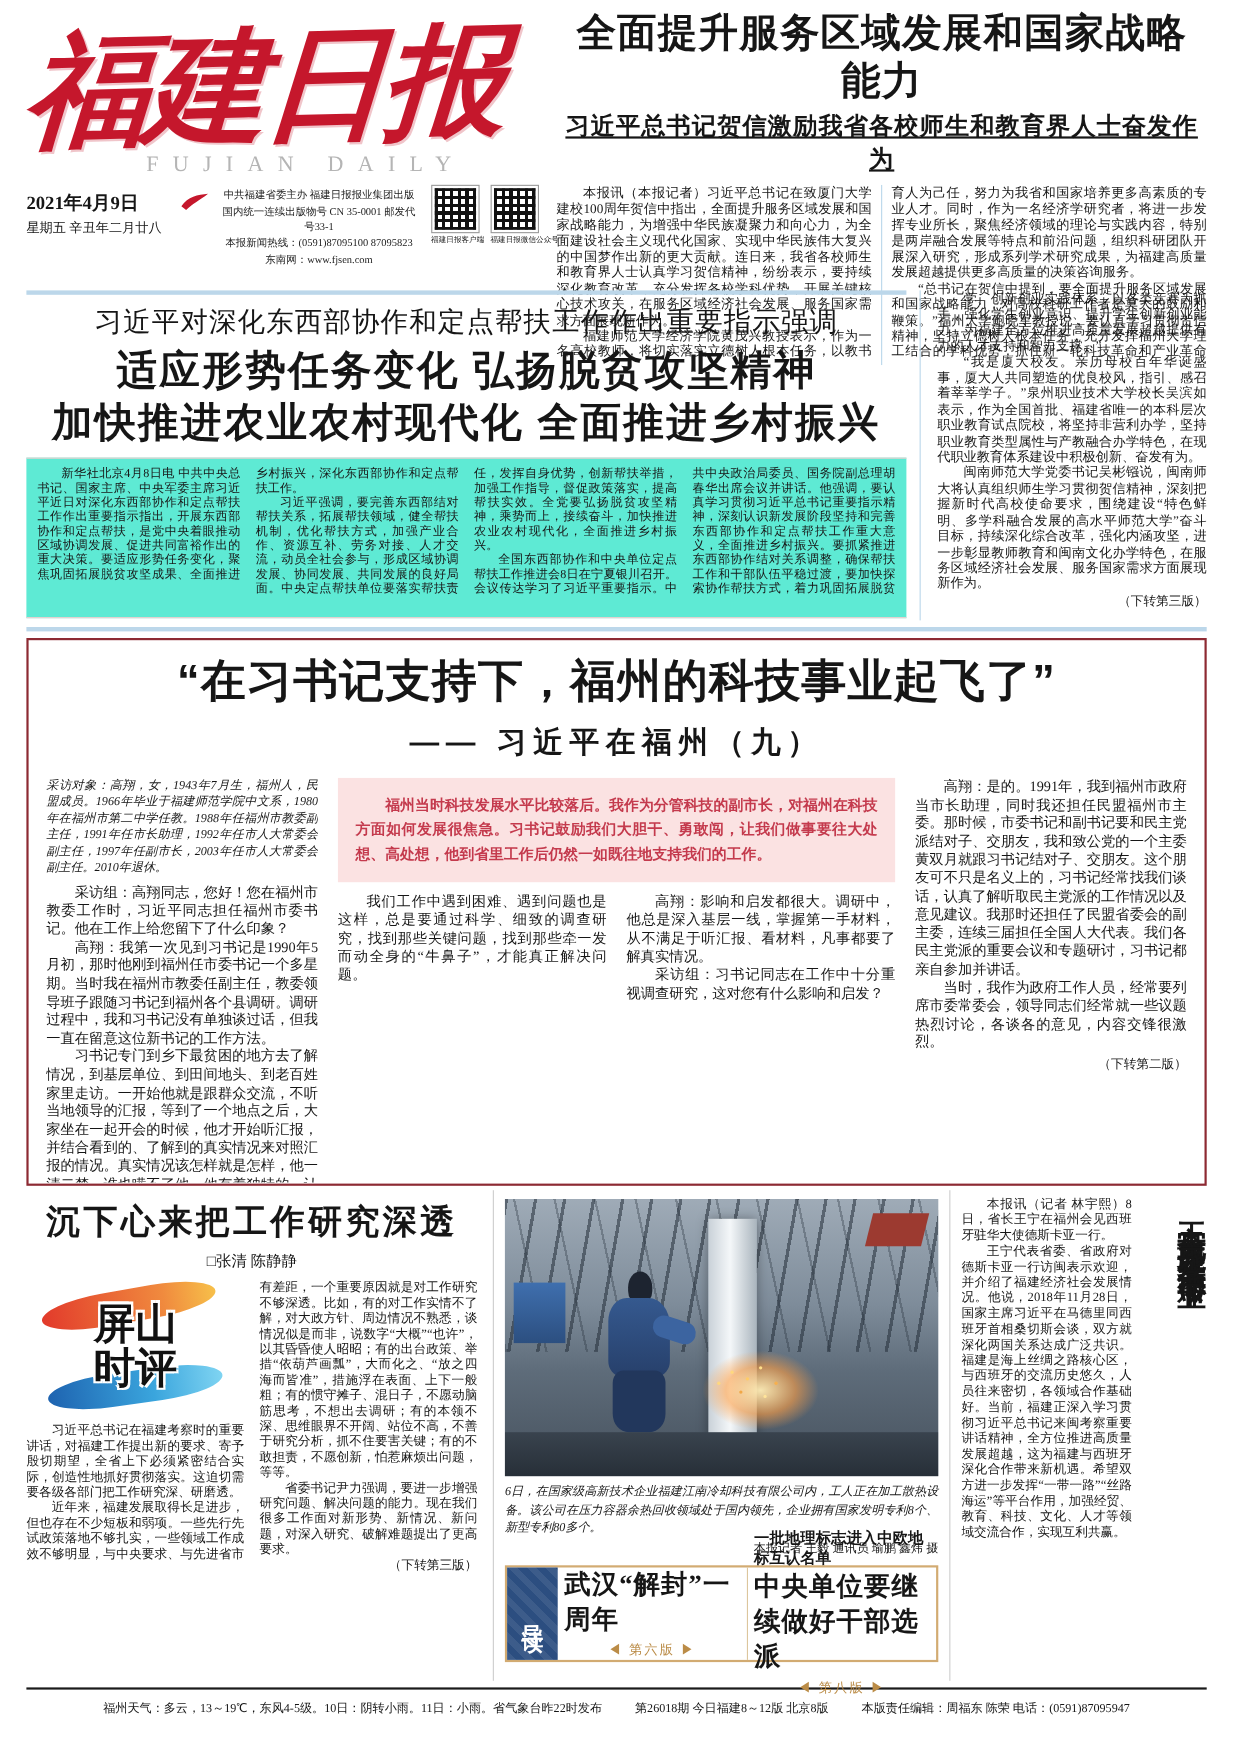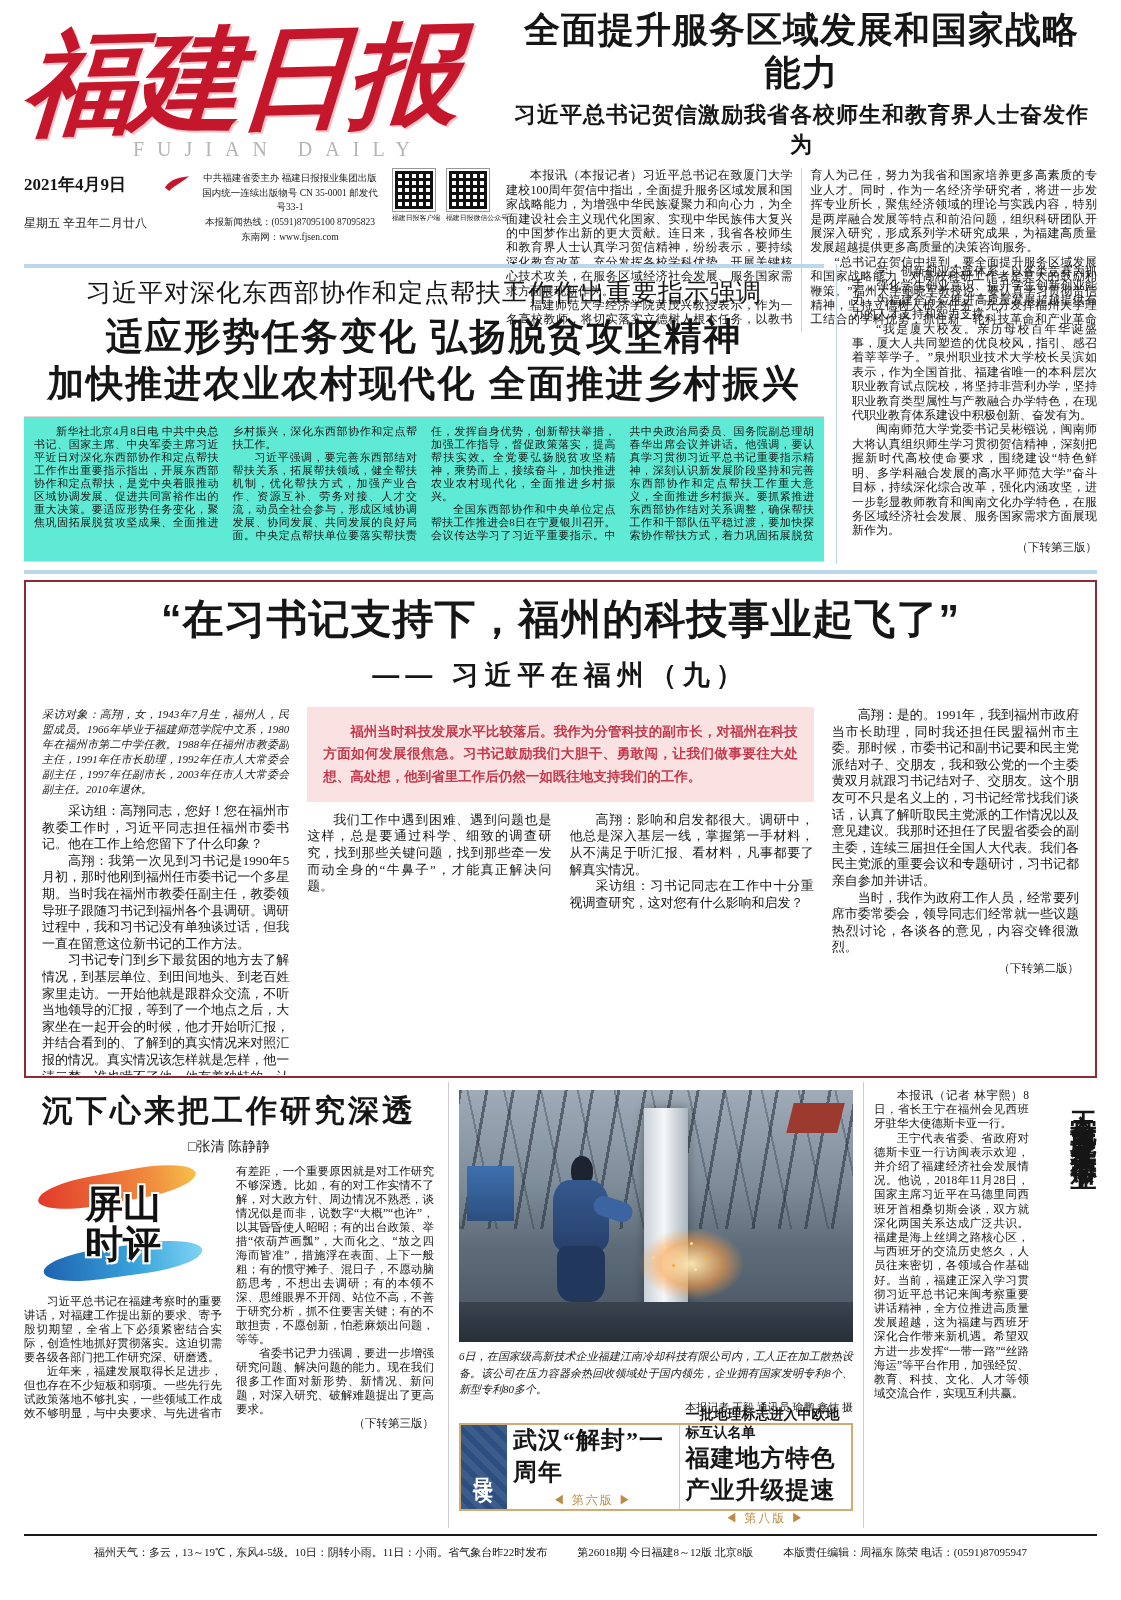--- a/index.html
+++ b/index.html
@@ -16,36 +16,36 @@
   .masthead { width:468px; position:relative; }
   .brand {
     display:block; font-family:"DejaVu Serif", serif; font-weight:bold; font-style:italic;
     font-size:112px; line-height:1.25; letter-spacing:-4px; color:#c5172c;
     transform:skewX(-5deg) rotate(-1.5deg); white-space:nowrap; text-shadow:2px 2px 0 rgba(197,23,44,.25);
   }
   .brand-en { display:block; text-align:center; color:#b5b5b5; font-size:20px; letter-spacing:13px; margin:-10px 0 6px 40px; }
   .mast-bottom { display:flex; align-items:flex-start; gap:8px; }
   .date-block { width:132px; padding-top:6px; }
   .date1 { font-size:17px; font-weight:bold; }
-  .date2 { font-size:12px; margin-top:19px; }
+  .date2 { font-size:12px; margin-top:3px; }
   .flourish { width:26px; height:18px; margin-top:8px; }
   .pub-info { flex:1; font-size:9.5px; line-height:1.55; text-align:center; padding-top:4px; color:#222; }
   .qr-group { display:flex; gap:6px; padding-top:2px; }
   .qr-item { width:48px; text-align:center; }
   .qr {
     width:42px; height:42px; margin:0 auto; border:2px solid #fff; outline:1px solid #999;
     background-image:
       repeating-linear-gradient(0deg,#111 0 3px,transparent 3px 7px),
       repeating-linear-gradient(90deg,#111 0 3px,#fff 3px 7px);
   }
   .qr-label { font-size:7.5px; transform:scale(.92); white-space:nowrap; margin-top:2px; }
 
   .top-right { flex:1; padding-left:14px; }
   .edu-headline { font-family:"Liberation Sans", sans-serif; font-weight:bold; font-size:36px; letter-spacing:1px; text-align:center; line-height:1.2; }
-  .edu-subhead { font-size:22px; font-weight:bold; text-align:center; margin:6px 0 8px; letter-spacing:1px; }
+  .edu-subhead { font-size:22px; font-weight:bold; text-align:center; margin:6px 0 8px; letter-spacing:1px;text-decoration:underline; }
   .edu-top-text { column-count:2; column-gap:18px; column-rule:1px solid #b9d6ea; font-size:12px; line-height:14.4px; height:164px; overflow:hidden; }
 
   
   .row2 { display:flex; height:300px; }
   .lead { width:800px; border-top:4px solid #bcd7ea; padding-top:8px; }
   .lead-kicker { font-family:"Liberation Sans", sans-serif; font-weight:normal; font-size:25px; text-align:center; letter-spacing:1px; }
   .lead-headline { font-family:"Liberation Sans", sans-serif; font-weight:bold; font-size:37px; line-height:1.28; text-align:center; letter-spacing:2px; margin:4px 0 8px; }
   .lead-body {
     background:#5eead4; border-top:1px solid #f2cfcf; border-bottom:1px solid #f2cfcf;
     padding:8px 10px; column-count:4; column-gap:14px; font-size:11px; line-height:13px; height:146px; overflow:hidden;
@@ -272,21 +272,21 @@
 
       <div class="daodu">
         <div class="daodu-label">导读</div>
         <div class="daodu-items">
           <div class="d-item">
             <div class="d-title">武汉“解封”一周年</div>
             <div class="d-page">◀ 第六版 ▶</div>
           </div>
           <div class="d-item">
             <div class="d-kicker">一批地理标志进入中欧地标互认名单</div>
-            <div class="d-title">福建地方特色产业升级提速</div>
+            <div class="d-title">中央单位要继续做好干部选派</div>
             <div class="d-page">◀ 第八版 ▶</div>
           </div>
         </div>
       </div>
     </div>
 
     <div class="right-col">
       <div class="meeting-text txt">
           <p>本报讯（记者 林宇熙）8日，省长王宁在福州会见西班牙驻华大使德斯卡亚一行。</p>
           <p>王宁代表省委、省政府对德斯卡亚一行访闽表示欢迎，并介绍了福建经济社会发展情况。他说，2018年11月28日，国家主席习近平在马德里同西班牙首相桑切斯会谈，双方就深化两国关系达成广泛共识。福建是海上丝绸之路核心区，与西班牙的交流历史悠久，人员往来密切，各领域合作基础好。当前，福建正深入学习贯彻习近平总书记来闽考察重要讲话精神，全方位推进高质量发展超越，这为福建与西班牙深化合作带来新机遇。希望双方进一步发挥“一带一路”“丝路海运”等平台作用，加强经贸、教育、科技、文化、人才等领域交流合作，实现互利共赢。</p>

